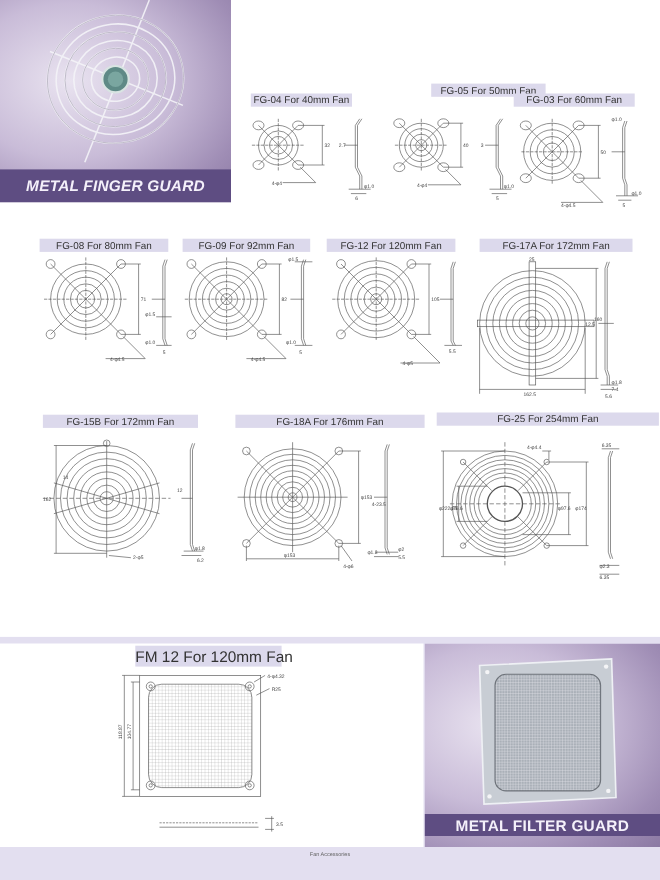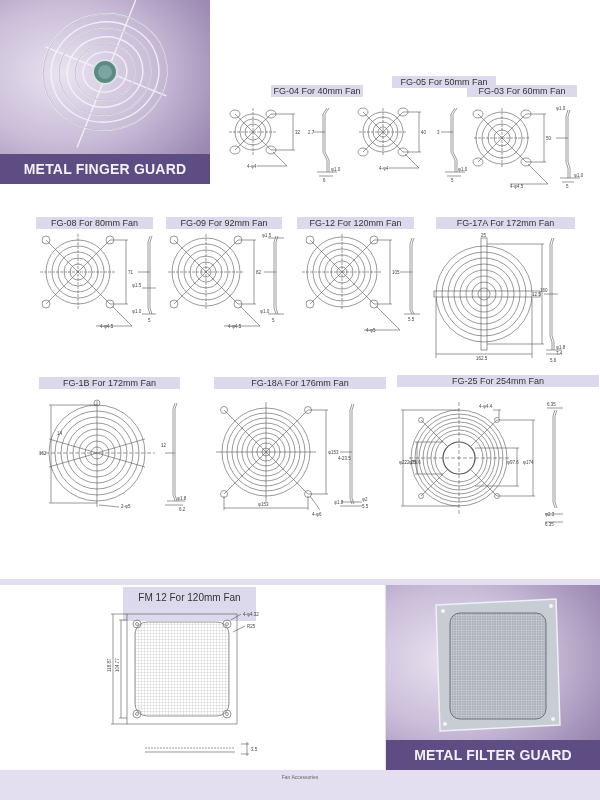--- a/index.html
+++ b/index.html
@@ -67,24 +67,24 @@
       <line x1="150" y1="8" x2="62" y2="140"></line>
     </g>
     <g fill="none" stroke="#9a93a8" stroke-width="0.6" opacity="0.8" transform="rotate(-12 105 72)">
       <ellipse cx="105" cy="72" rx="62" ry="58"></ellipse>
       <ellipse cx="105" cy="72" rx="46" ry="43"></ellipse>
       <ellipse cx="105" cy="72" rx="30" ry="28"></ellipse>
     </g>
     <circle cx="105" cy="72" r="12" fill="#5e8a86" stroke="#d8e4e2" stroke-width="2"></circle>
     <circle cx="105" cy="72" r="7" fill="#7aa6a0"></circle>
   </svg>
-  <div class="banner" style="top:154px;height:30px;">METAL FINGER GUARD</div>
-</div>
-
-<div class="label" style="left:228px;top:85px;width:92px;margin-left:43px;">FG-04 For 40mm Fan</div>
+  <div class="banner" style="top:154px;height:30px;font-style:italic;">METAL FINGER GUARD</div>
+</div>
+
+<div class="label" style="left:228px;top:85px;width:92px;">FG-04 For 40mm Fan</div>
 <div class="label" style="left:356px;top:76px;width:104px;margin-left:36px;">FG-05 For 50mm Fan</div>
 <div class="label" style="left:467px;top:85px;width:110px;">FG-03 For 60mm Fan</div>
 
 <div class="drawing" style="left:225px;top:102px;width:120px;height:88px;">
   <svg viewBox="0 0 120 88">
     <g fill="none" stroke="#555" stroke-width="0.6">
       <circle cx="28" cy="30" r="18"></circle>
         <circle cx="28" cy="30" r="13"></circle>
         <circle cx="28" cy="30" r="8"></circle>
       <line x1="10" y1="12" x2="46" y2="48"></line>
@@ -319,21 +319,21 @@
     <text class="dim" x="49" y="5">25</text>
     <text class="dim" x="100" y="64">12.5</text>
     <text class="dim" x="108" y="60">160</text>
     <text class="dim" x="44" y="128">162.5</text>
     <text class="dim" x="124" y="117">φ1.8</text>
     <text class="dim" x="124" y="123">7.4</text>
     <text class="dim" x="118" y="130">5.6</text>
   </svg>
 </div>
 
-<div class="label" style="left:39px;top:377px;width:141px;">FG-1B For 172mm Fan</div>
+<div class="label" style="left:39px;top:377px;width:141px;">FG-15B For 172mm Fan</div>
 <div class="label" style="left:214px;top:377px;width:172px;">FG-18A For  176mm Fan</div>
 <div class="label" style="left:397px;top:375px;width:202px;">FG-25 For 254mm Fan</div>
 
 <div class="drawing" style="left:35px;top:395px;width:160px;height:120px;">
   <svg viewBox="0 0 160 120">
     <g fill="none" stroke="#555" stroke-width="0.6">
       <circle cx="62" cy="58" r="48"></circle>
         <circle cx="62" cy="58" r="42"></circle>
         <circle cx="62" cy="58" r="36"></circle>
         <circle cx="62" cy="58" r="30"></circle>
@@ -456,21 +456,21 @@
     <text class="dim" x="84" y="10">4-φ4.4</text>
     <text class="dim" x="152" y="8">6.35</text>
     <text class="dim" x="150" y="118">φ2.3</text>
     <text class="dim" x="150" y="128">6.35</text>
   </svg>
 </div>
 
 <div class="bottom-band"></div>
 <div class="bottom-white"></div>
 
-<div class="label" style="left:123px;top:587px;width:133px;height:34px;line-height:21px;font-size:10px;text-align:center;">FM 12 For 120mm Fan</div>
+<div class="label" style="left:123px;top:587px;width:133px;height:19px;line-height:21px;font-size:14px;text-align:center;">FM 12 For 120mm Fan</div>
 
 <div class="drawing" style="left:105px;top:612px;width:170px;height:150px;">
   <svg viewBox="0 0 170 150">
     <g fill="none" stroke="#555" stroke-width="0.6">
       <rect x="22" y="2" width="110" height="110"></rect>
       <circle cx="32" cy="12" r="4"></circle>
         <circle cx="32" cy="12" r="1.5"></circle>
       <circle cx="122" cy="12" r="4"></circle>
         <circle cx="122" cy="12" r="1.5"></circle>
       <circle cx="32" cy="102" r="4"></circle>
@@ -514,16 +514,16 @@
         <path d="M2.5 0 L0 0 0 2.5" fill="none" stroke="#e6e8ec" stroke-width="0.6"></path>
       </pattern>
     </defs>
     <polygon points="50,20 170,14 174,140 54,146" fill="#c8cdd4" stroke="#eef0f4" stroke-width="1.5"></polygon>
     <rect x="64" y="28" width="96" height="106" rx="10" fill="url(#filtermesh)" stroke="#6e737a" stroke-width="1"></rect>
     <circle cx="57" cy="26" r="2" fill="#f4f4f6"></circle>
       <circle cx="165" cy="21" r="2" fill="#f4f4f6"></circle>
     <circle cx="59" cy="139" r="2" fill="#f4f4f6"></circle>
       <circle cx="167" cy="134" r="2" fill="#f4f4f6"></circle>
   </svg>
-  <div class="banner" style="top:155px;height:30px;">METAL FILTER GUARD</div>
+  <div class="banner" style="top:155px;height:20px;">METAL FILTER GUARD</div>
 </div>
 
 <div class="footer">Fan Accessories</div>
 
 </body></html>

